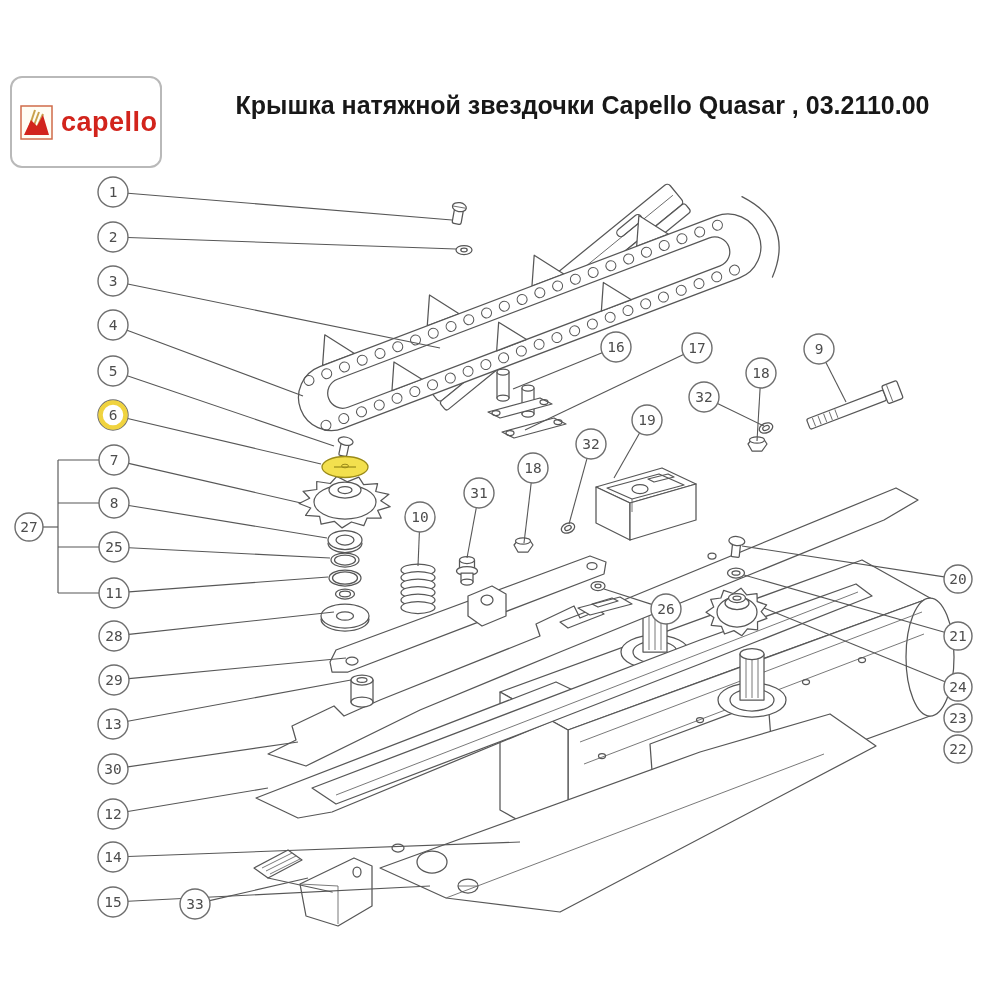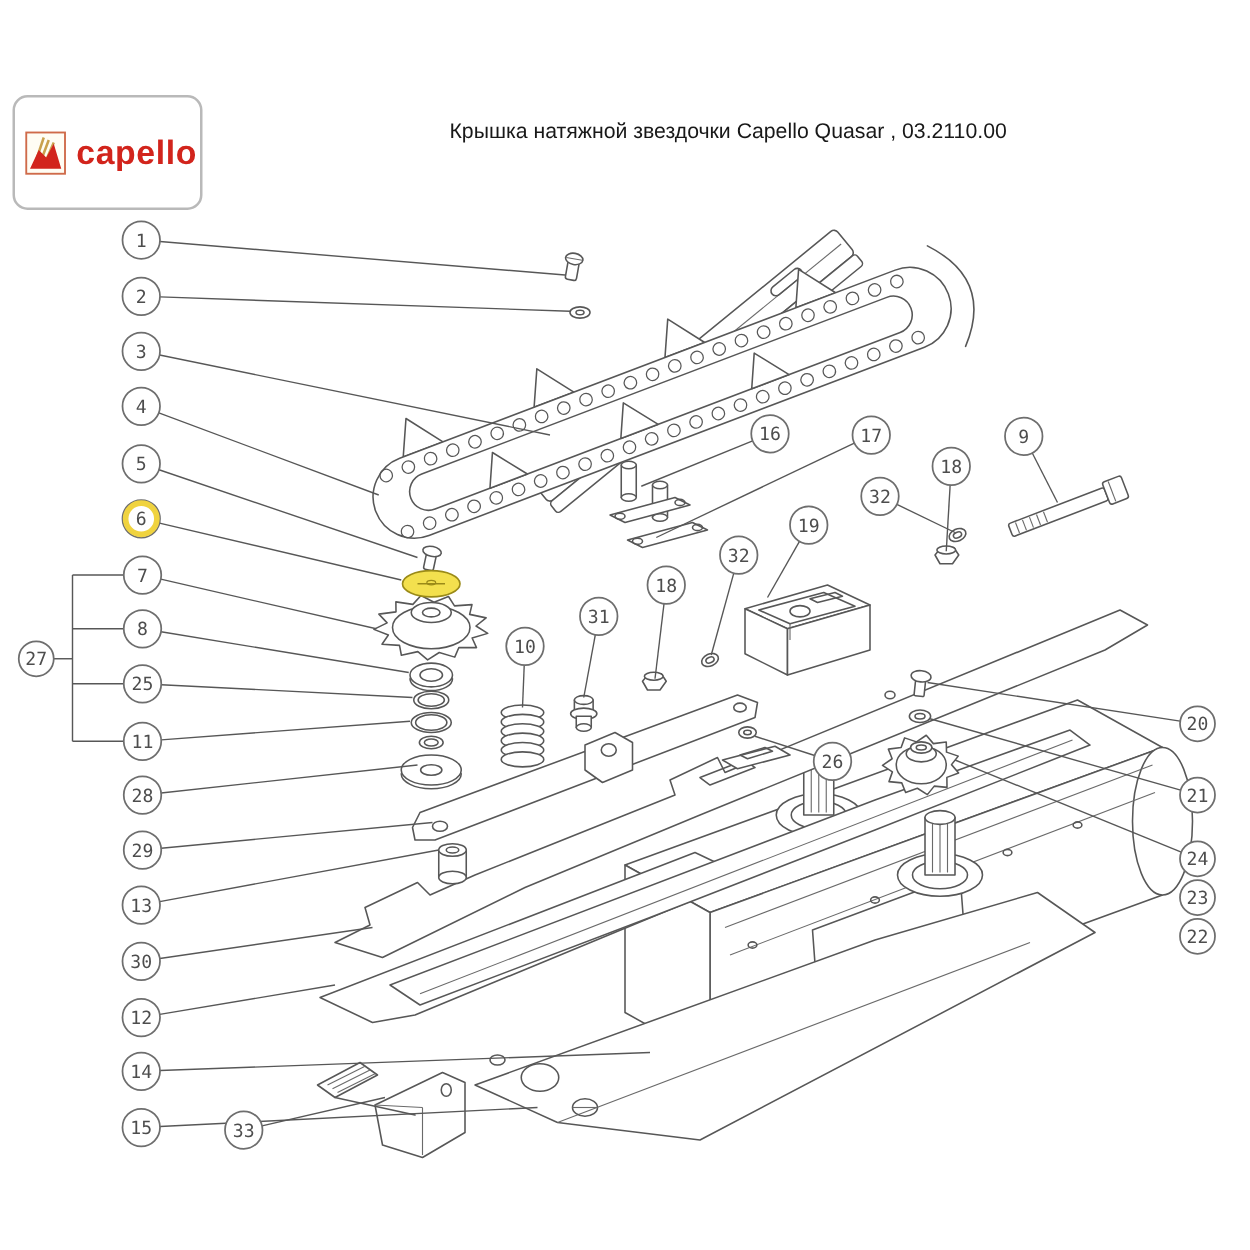--- a/index.html
+++ b/index.html
@@ -4,21 +4,21 @@
 <style>
   html,body{margin:0;padding:0;background:#fff;}
   #page{position:relative;width:1000px;height:1000px;background:#fff;overflow:hidden;
         font-family:"Liberation Sans",sans-serif;}
   
   #logo-box{position:absolute;left:10px;top:76px;width:152px;height:92px;background:#fff;
             border:2px solid #b9b9b9;border-radius:12px;display:flex;align-items:center;
             padding-left:8px;box-sizing:border-box;gap:7px;}
   #logo-text{font-size:27px;font-weight:800;letter-spacing:.5px;}
   #title{position:absolute;left:175px;top:90px;width:815px;text-align:center;
-         font-size:17px;font-weight:normal;line-height:30px;}
+         font-size:25px;font-weight:bold;line-height:30px;}
   
   #diagram{position:absolute;left:0;top:0;}
   .ln{fill:none;stroke:#575757;stroke-width:1.25;stroke-linejoin:round;stroke-linecap:round;}
   .fw{fill:#ffffff;stroke:#575757;stroke-width:1.25;stroke-linejoin:round;}
   .thin{fill:none;stroke:#6a6a6a;stroke-width:.9;}
 </style>
 </head>
 <body>
 
 <div id="page">

